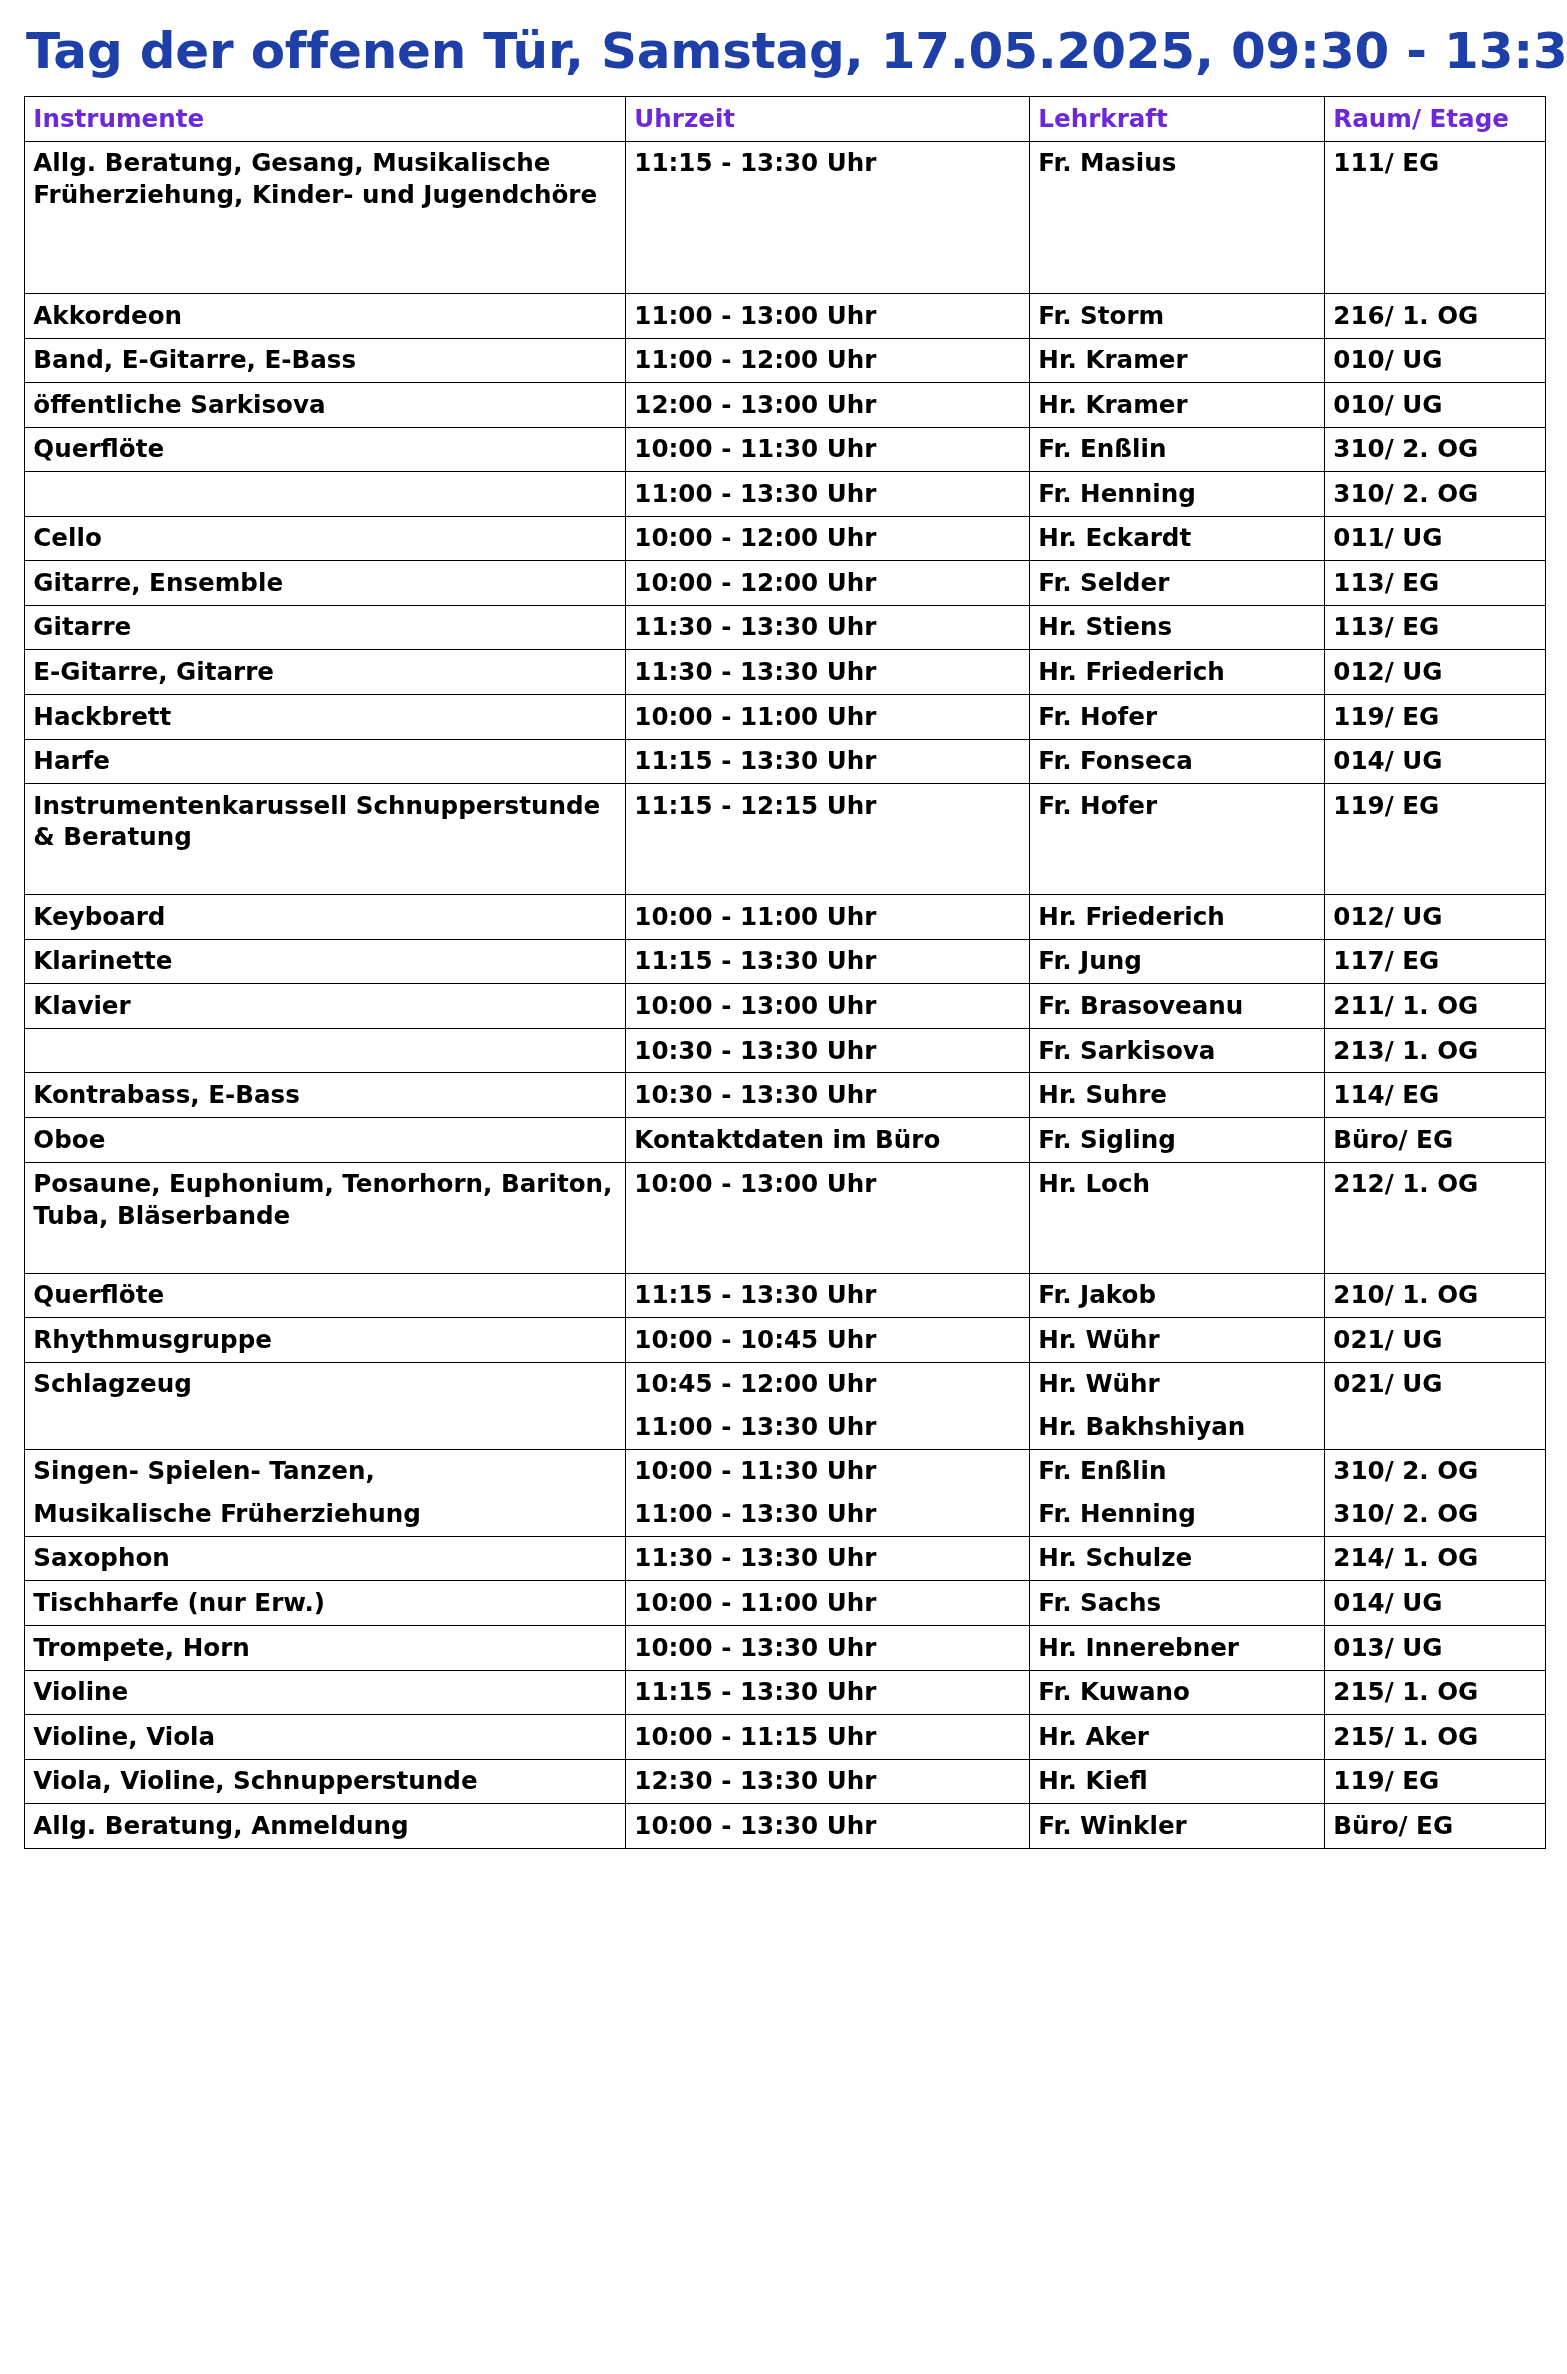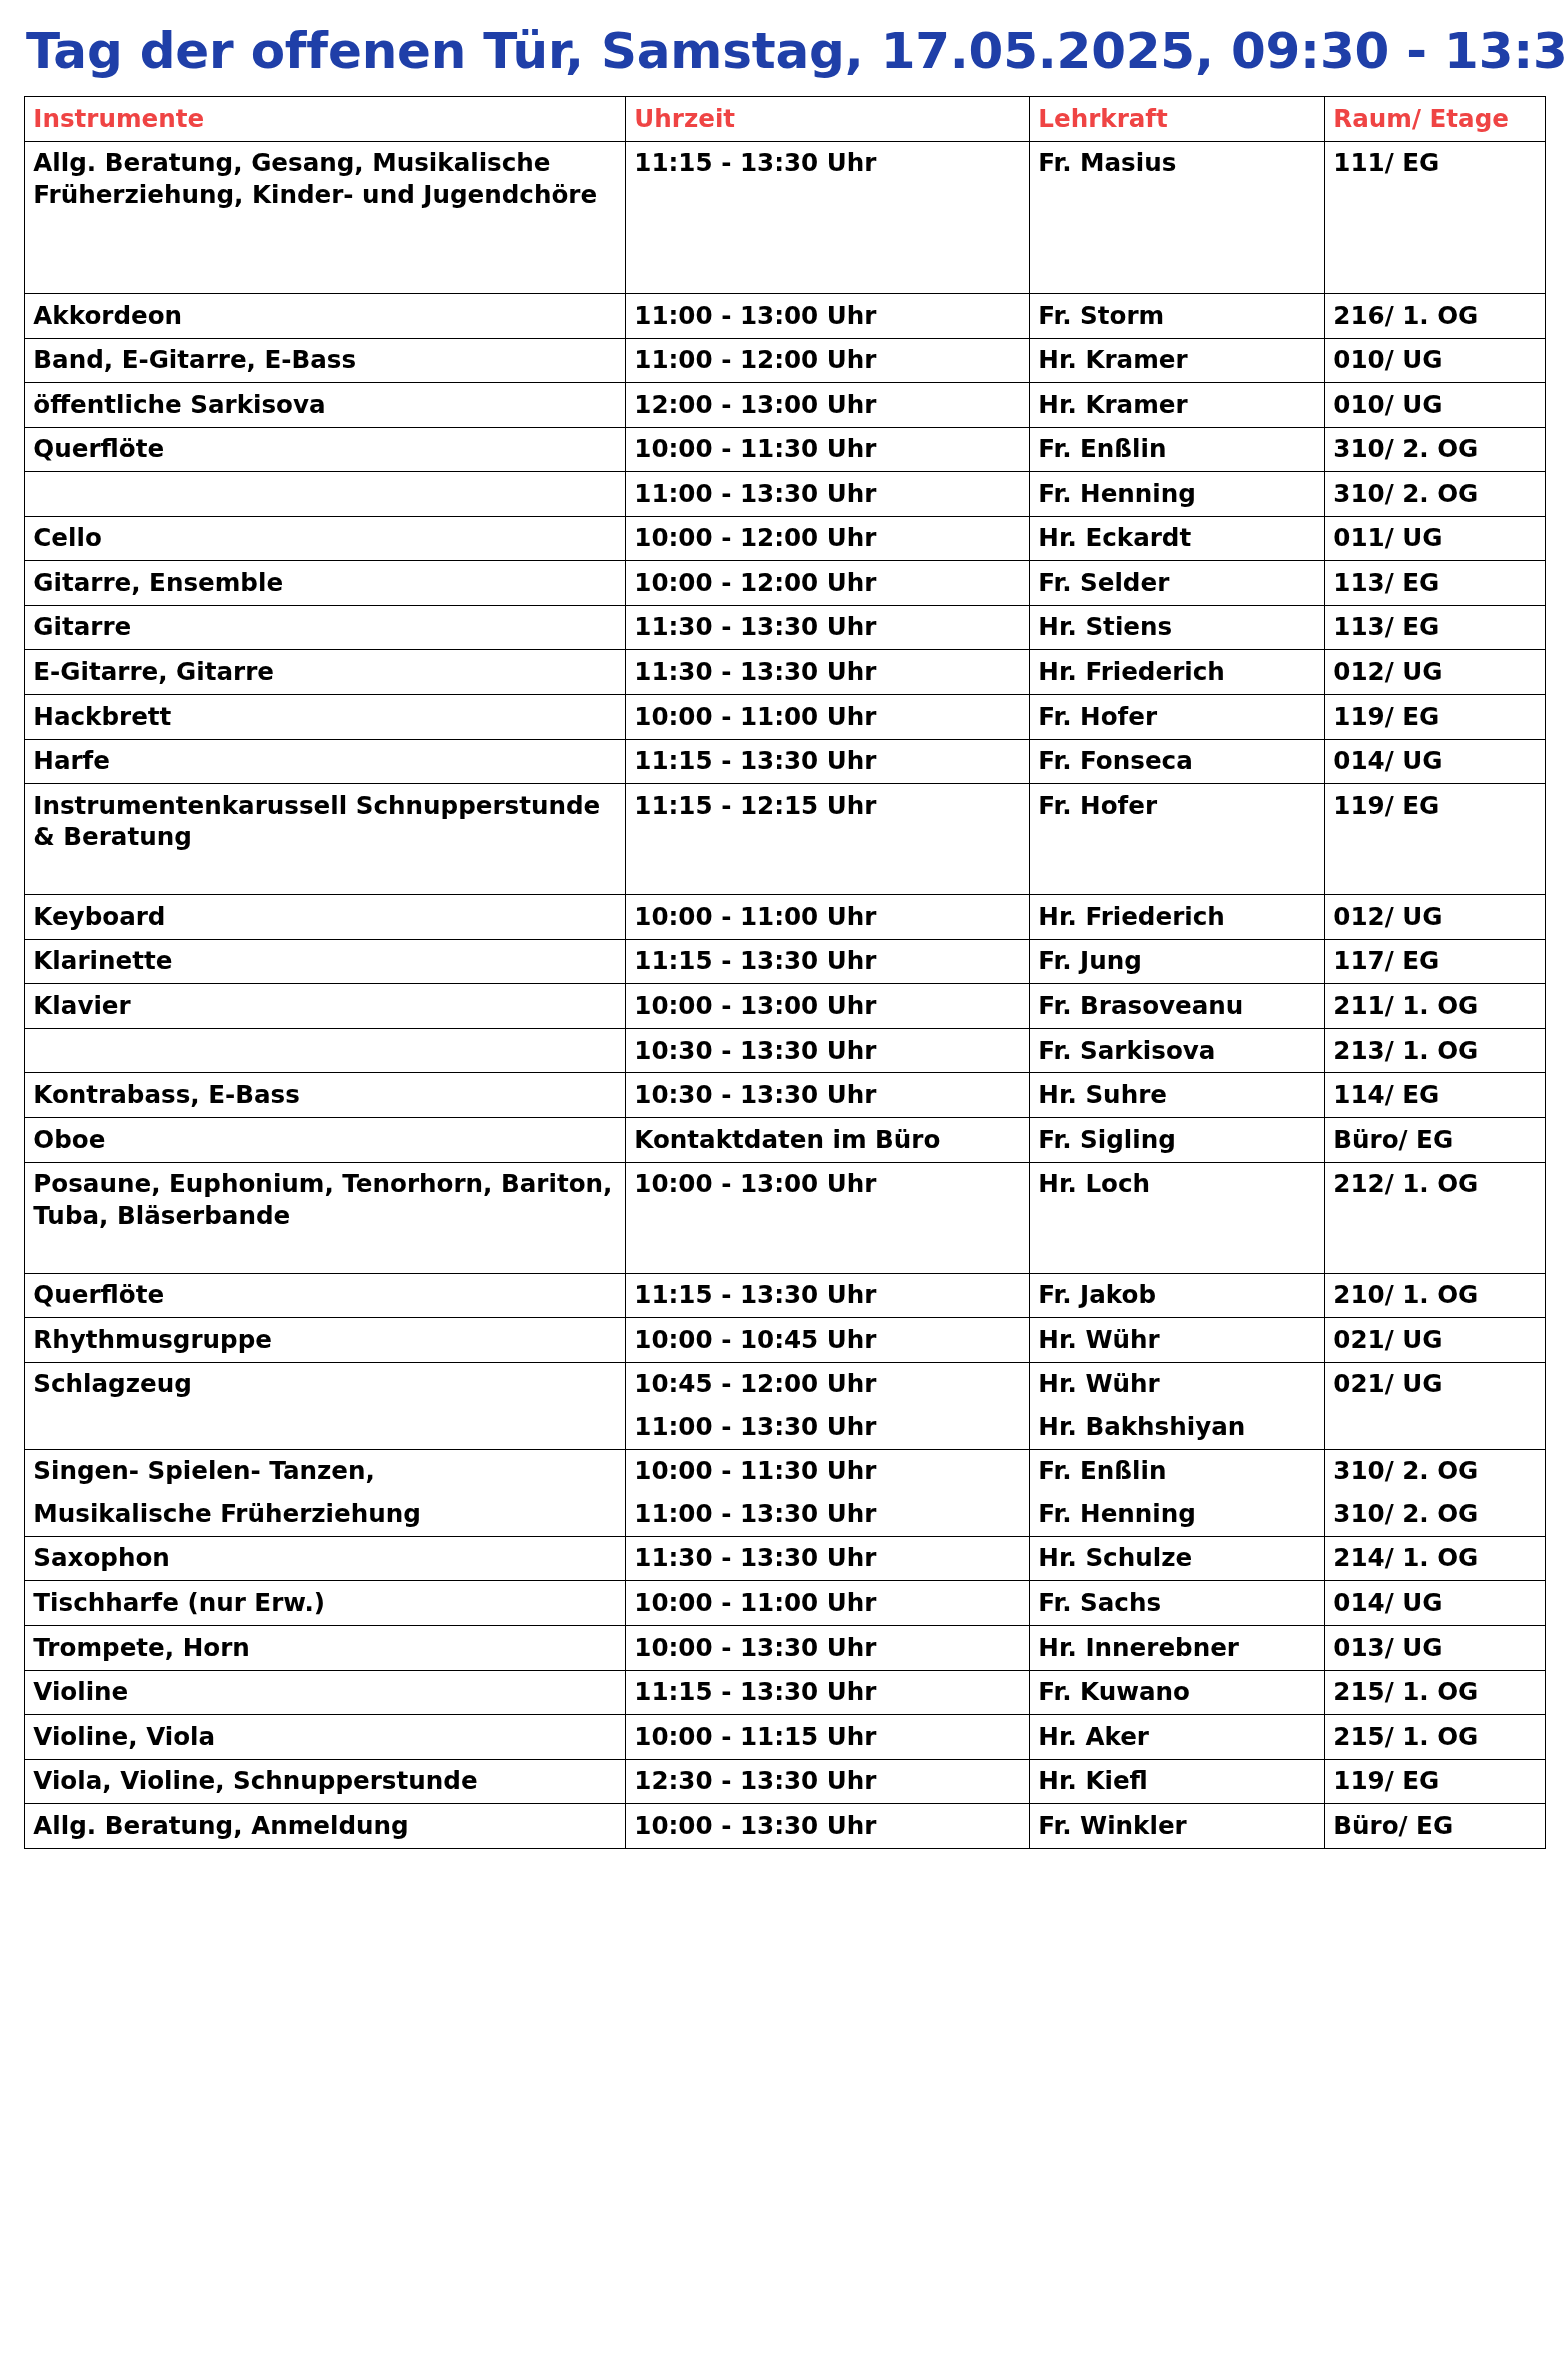--- a/index.html
+++ b/index.html
@@ -39,21 +39,21 @@
   table.schedule td, table.schedule th {
     border: 0.9px solid #000000;
     padding: 5.6px 8.3px 6.5px 8.3px;
     font-size: 24.6px;
     font-weight: bold;
     vertical-align: top;
     line-height: 1.28;
     text-align: left;
   }
   thead th {
-    color: #ef4444;
+    color: #6d28d9;
     font-size: 25px;
     padding-top: 6.5px;
     padding-bottom: 7.4px;
   }
   td.small {
     font-size: 22px;
     padding-top: 8.3px;
   }
   td.tall { height: 139px; }
   td.mid  { height: 98px; }

